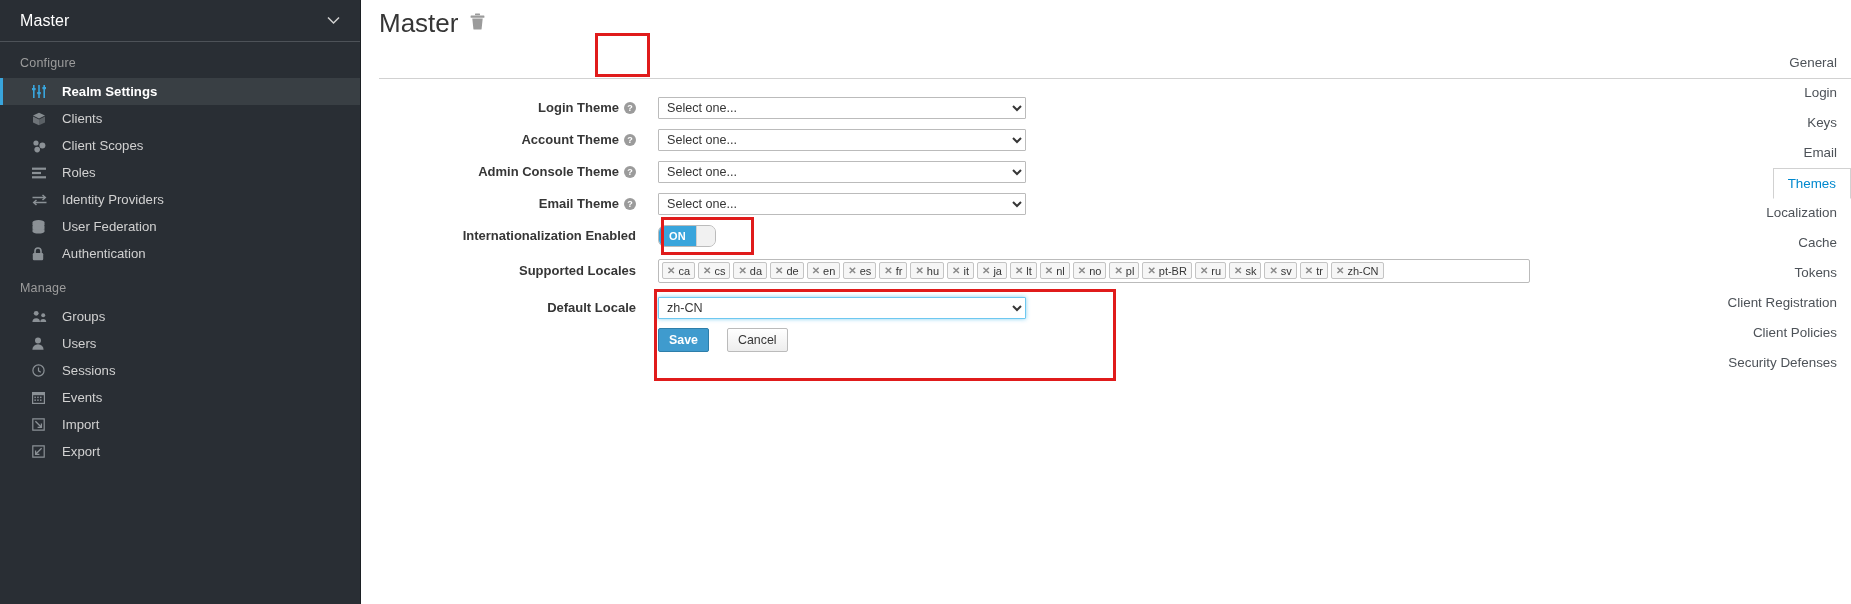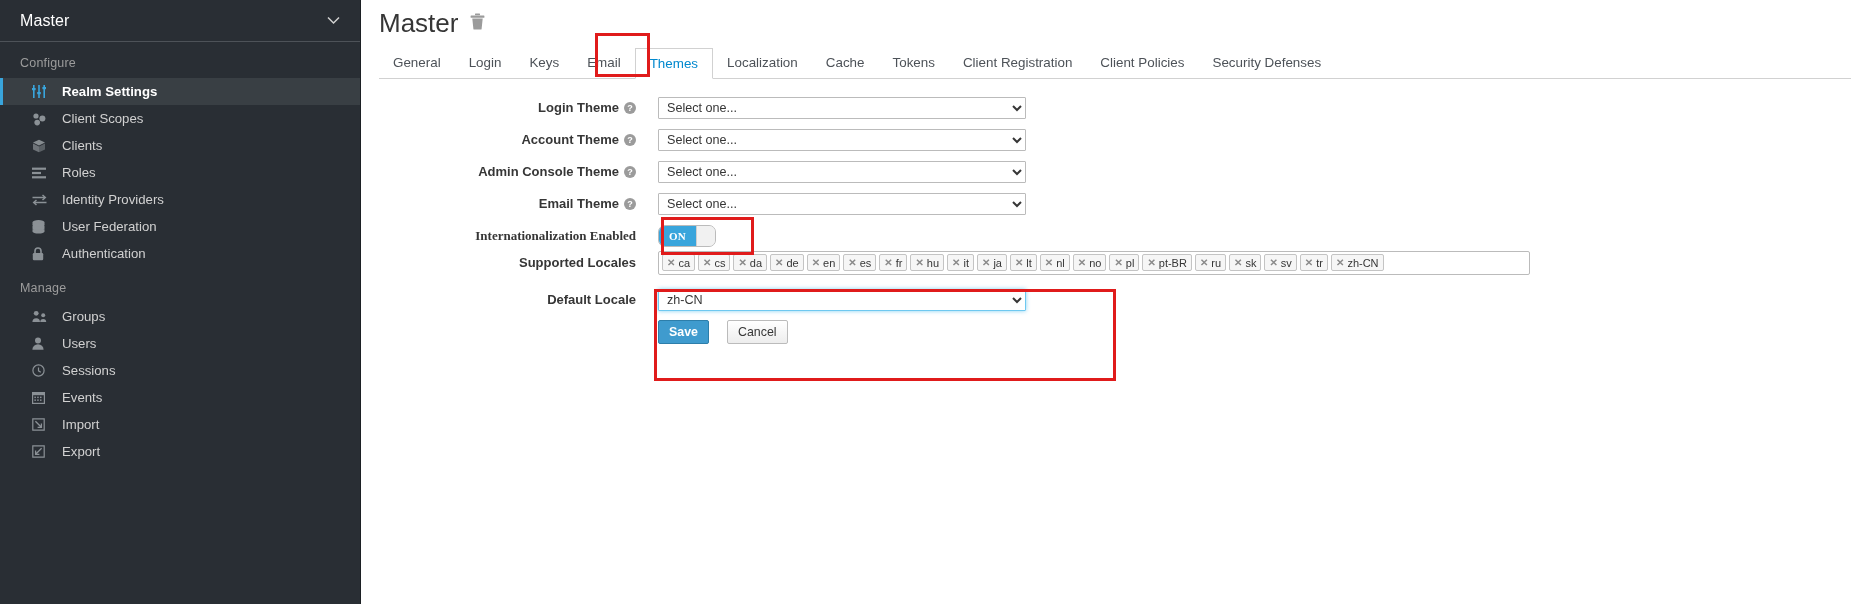--- a/index.html
+++ b/index.html
@@ -104,20 +104,21 @@
   }
   .trash-icon { color: #9b9b9b; cursor: pointer; display:block; }
 
   .tabs {
     display: flex;
     align-items: flex-end;
     margin: 10px 0 0 18px;
     border-bottom: 1px solid #d1d1d1;
     height: 31px;
     position: relative;
+    flex-direction: column;
   }
   .tab {
     padding: 0 14px;
     height: 30px;
     line-height: 30px;
     font-size: 13.4px;
     color: #4d5258;
     cursor: pointer;
     white-space: nowrap;
   }
@@ -314,40 +315,40 @@
             <rect x="11.4" y="0" width="1.6" height="13"></rect>
               <rect x="10.4" y="2" width="3.6" height="2.2"></rect>
           </g>
         </svg>
       </span>
       <span class="nav-label">Realm Settings</span>
     </div>
 
     <div class="nav-item">
       <span class="nav-ico">
-        <svg width="15" height="14" viewBox="0 0 15 14" xmlns="http://www.w3.org/2000/svg">
-          <g fill="currentColor">
-            <circle cx="4" cy="4" r="2.6"></circle>
-              <circle cx="10.4" cy="6.4" r="3"></circle>
-              <circle cx="5.2" cy="10.6" r="2.8"></circle>
-          </g>
-        </svg>
-      </span>
-      <span class="nav-label">Client Scopes</span>
-    </div>
-
-    <div class="nav-item">
-      <span class="nav-ico">
         <svg width="14" height="14" viewBox="0 0 14 14" xmlns="http://www.w3.org/2000/svg">
           <path d="M7 0.8 L13 3.6 L7 6.4 L1 3.6 Z" fill="currentColor" opacity=".95"></path>
           <path d="M1 4.6 L7 7.4 L7 13.2 L1 10.4 Z" fill="currentColor" opacity=".7"></path>
           <path d="M13 4.6 L7 7.4 L7 13.2 L13 10.4 Z" fill="currentColor" opacity=".5"></path>
         </svg>
       </span>
       <span class="nav-label">Clients</span>
+    </div>
+
+    <div class="nav-item">
+      <span class="nav-ico">
+        <svg width="15" height="14" viewBox="0 0 15 14" xmlns="http://www.w3.org/2000/svg">
+          <g fill="currentColor">
+            <circle cx="4" cy="4" r="2.6"></circle>
+              <circle cx="10.4" cy="6.4" r="3"></circle>
+              <circle cx="5.2" cy="10.6" r="2.8"></circle>
+          </g>
+        </svg>
+      </span>
+      <span class="nav-label">Client Scopes</span>
     </div>
 
     <div class="nav-item">
       <span class="nav-ico">
         <svg width="14" height="12" viewBox="0 0 14 12" xmlns="http://www.w3.org/2000/svg">
           <g fill="currentColor">
             <rect x="0" y="0.6" width="14" height="2.2"></rect>
             <rect x="0" y="4.9" width="9" height="2.2"></rect>
             <rect x="0" y="9.2" width="14" height="2.2"></rect>
           </g>
@@ -549,21 +550,21 @@
           <span>Email Theme</span>
           <span class="help-ico">?</span>
         </div>
         <div class="fctl">
           <select class="kc-select">
             <option>Select one...</option>
           </select>
         </div>
       </div>
 
-      <div class="frow" style="margin-bottom:4px;font-family:Liberation Serif, serif;">
+      <div class="frow" style="margin-bottom:12px;">
         <div class="flabel">
           <span>Internationalization Enabled</span>
         </div>
         <div class="fctl">
           <div class="toggle">
             <div class="on">ON</div>
             <div class="knob"></div>
           </div>
         </div>
       </div>

